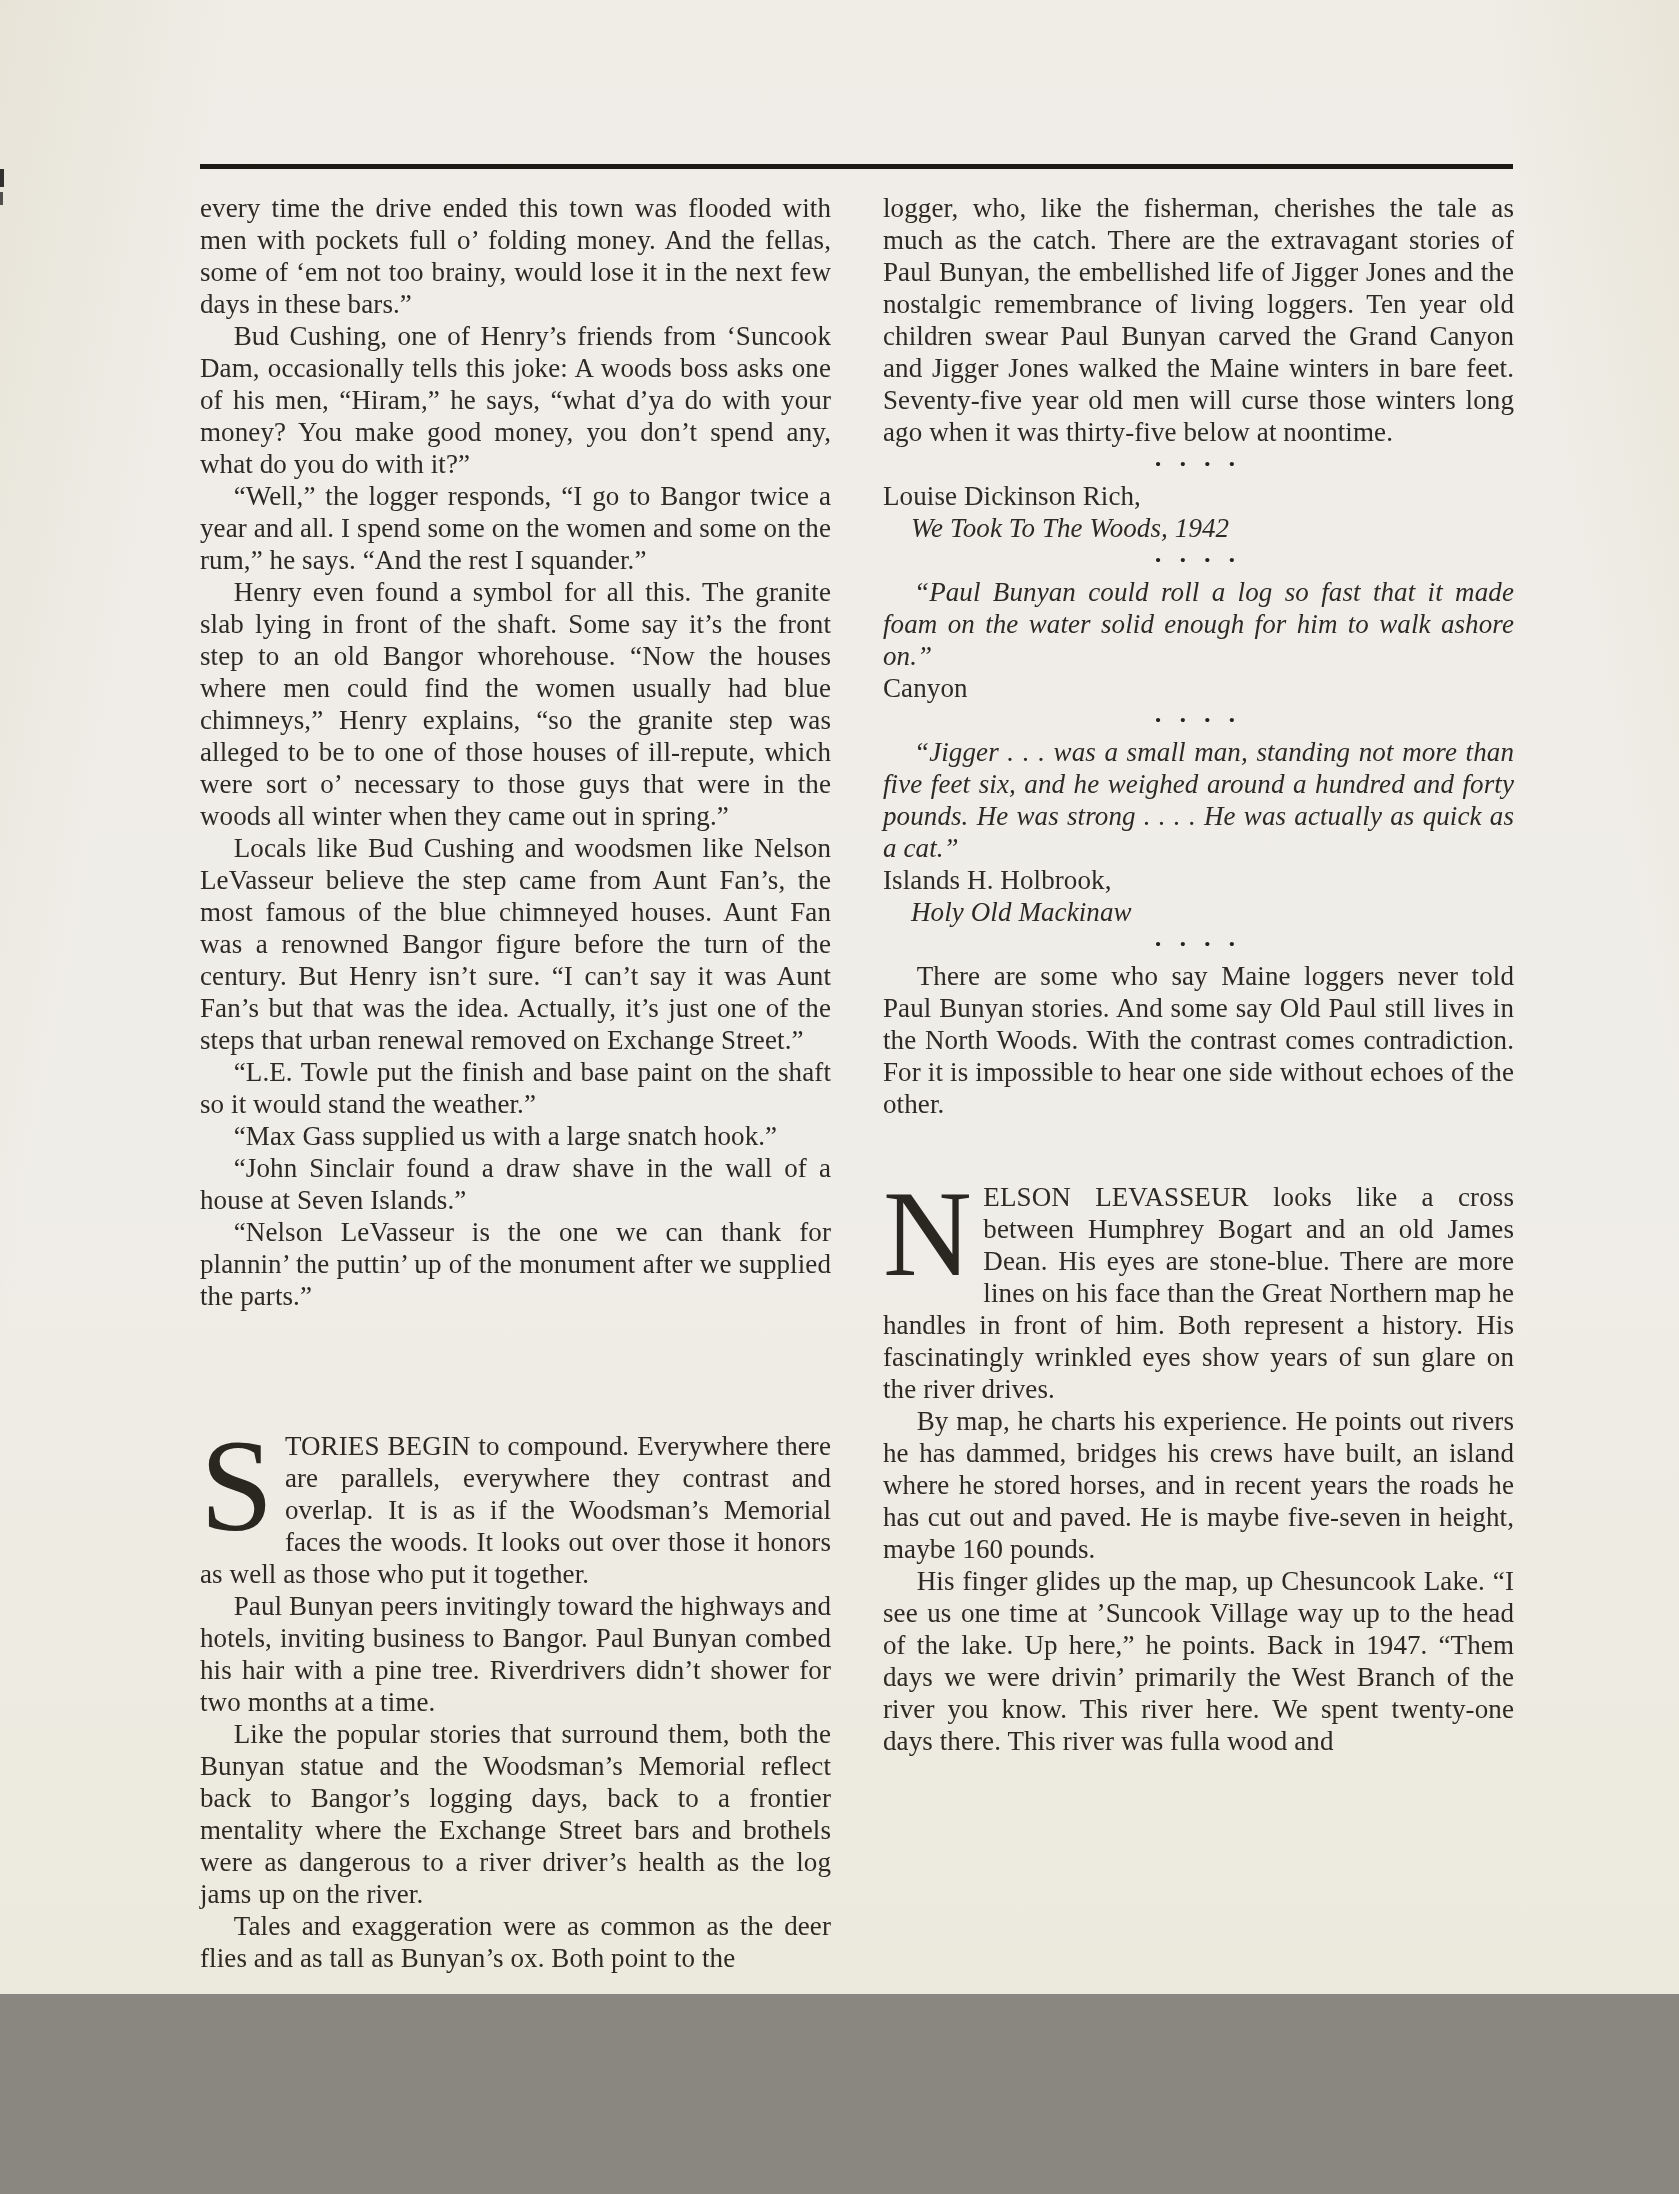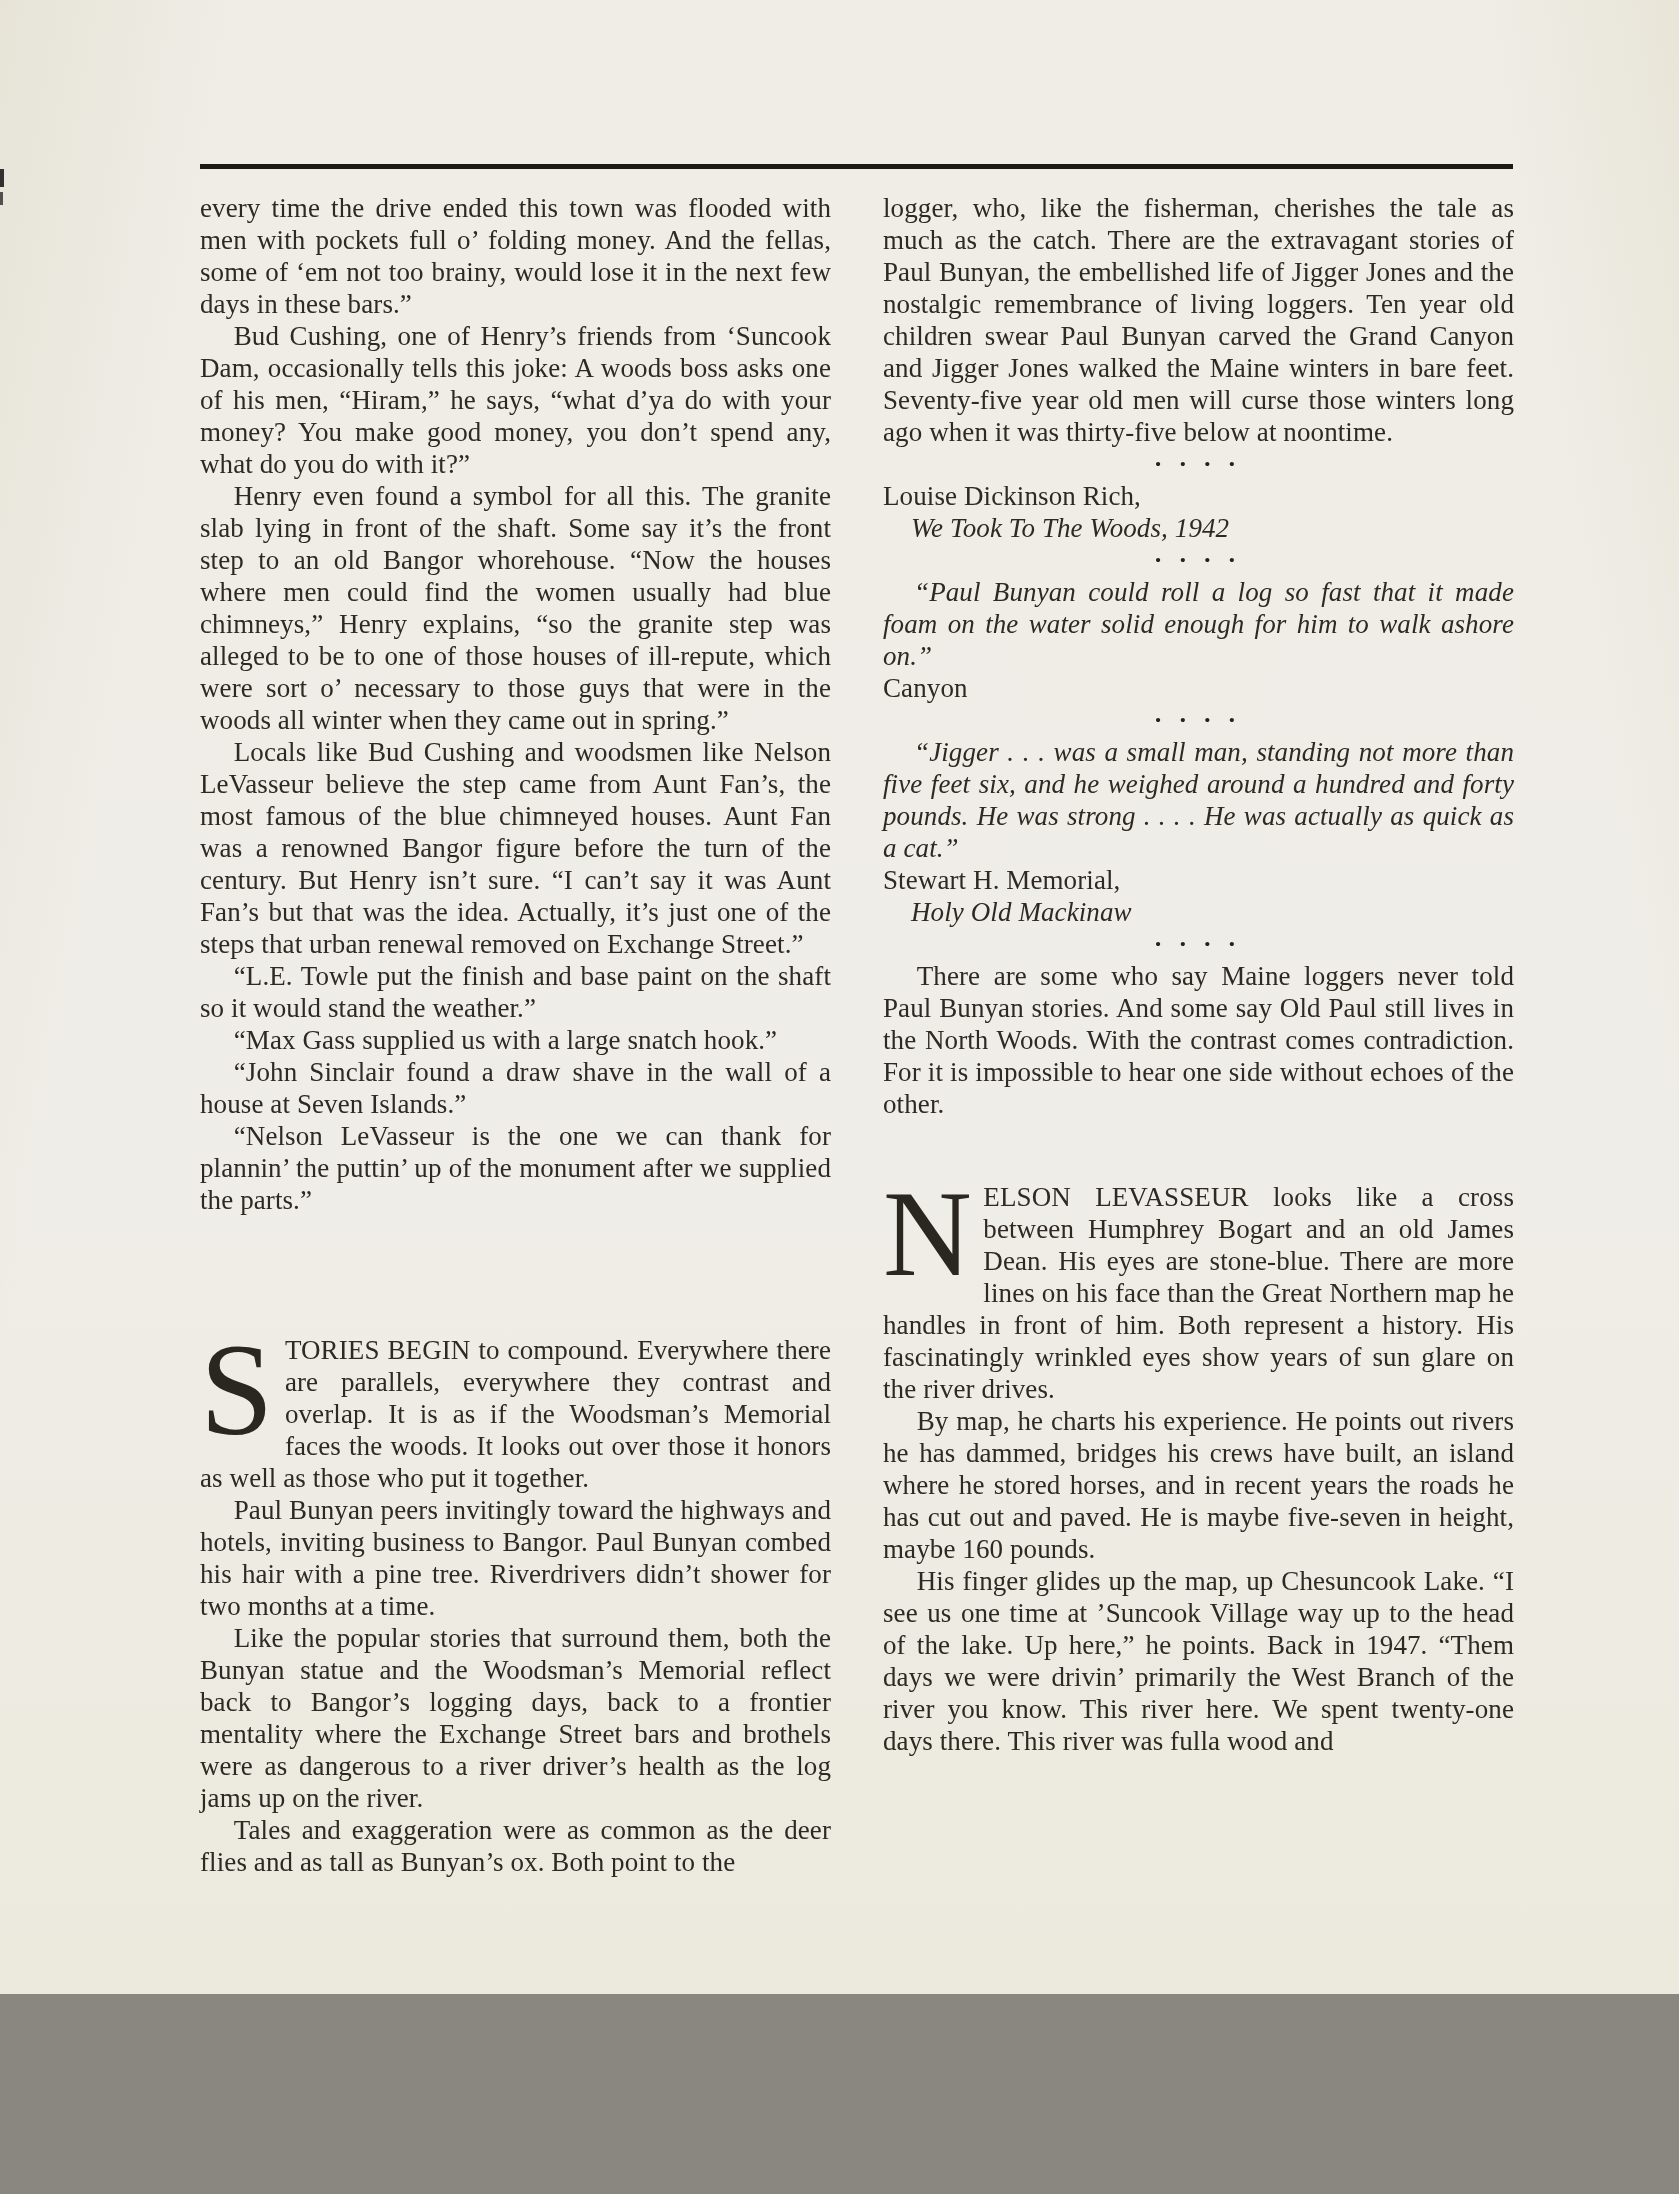--- a/index.html
+++ b/index.html
@@ -82,20 +82,21 @@
 
 <div class="page">
 
   <div class="rule"></div>
   <div class="edge-dash1"></div>
   <div class="edge-dash2"></div>
 
   <div class="col col-left">
     <p class="opening">every time the drive ended this town was flooded with men with pockets full o’ folding money. And the fellas, some of ‘em not too brainy, would lose it in the next few days in these bars.”</p>
     <p class="para">Bud Cushing, one of Henry’s friends from ‘Suncook Dam, occasionally tells this joke: A woods boss asks one of his men, “Hiram,” he says, “what d’ya do with your money? You make good money, you don’t spend any, what do you do with it?”</p>
+    <p class="para">“Well,” the logger responds, “I go to Bangor twice a year and all. I spend some on the women and some on the rum,” he says. “And the rest I squander.”</p>
     <p class="para">Henry even found a symbol for all this. The granite slab lying in front of the shaft. Some say it’s the front step to an old Bangor whorehouse. “Now the houses where men could find the women usually had blue chimneys,” Henry explains, “so the granite step was alleged to be to one of those houses of ill-repute, which were sort o’ necessary to those guys that were in the woods all winter when they came out in spring.”</p>
     <p class="para">Locals like Bud Cushing and woodsmen like Nelson LeVasseur believe the step came from Aunt Fan’s, the most famous of the blue chimneyed houses. Aunt Fan was a renowned Bangor figure before the turn of the century. But Henry isn’t sure. “I can’t say it was Aunt Fan’s but that was the idea. Actually, it’s just one of the steps that urban renewal removed on Exchange Street.”</p>
     <p class="para">“L.E. Towle put the finish and base paint on the shaft so it would stand the weather.”</p>
     <p class="para">“Max Gass supplied us with a large snatch hook.”</p>
     <p class="para">“John Sinclair found a draw shave in the wall of a house at Seven Islands.”</p>
     <p class="para">“Nelson LeVasseur is the one we can thank for plannin’ the puttin’ up of the monument after we supplied the parts.”</p>
 
     <div class="dropcap-section">
       <p class="lead"><span class="dropcap">S</span><span>TORIES BEGIN to compound. Everywhere there are parallels, everywhere they contrast and overlap. It is as if the Woodsman’s Memorial faces the woods. It looks out over those it honors as well as those who put it together.</span></p>
       <p class="para">Paul Bunyan peers invitingly toward the highways and hotels, inviting business to Bangor. Paul Bunyan combed his hair with a pine tree. Riverdrivers didn’t shower for two months at a time.</p>
@@ -118,21 +119,21 @@
 
     <p class="quote">“Paul Bunyan could roll a log so fast that it made foam on the water solid enough for him to walk ashore on.”</p>
     <p class="attr">
       <span class="attr-line">Canyon</span>
     </p>
 
     <p class="dots">• • • •</p>
 
     <p class="quote">“Jigger . . . was a small man, standing not more than five feet six, and he weighed around a hundred and forty pounds. He was strong . . . . He was actually as quick as a cat.”</p>
     <p class="attr">
-      <span class="attr-line">Stewart H. Memorial,</span><br>
+      <span class="attr-line">Islands H. Holbrook,</span><br>
       <span class="attr-line attr-italic">Holy Old Mackinaw</span>
     </p>
 
     <p class="dots">• • • •</p>
 
     <p class="para">There are some who say Maine loggers never told Paul Bunyan stories. And some say Old Paul still lives in the North Woods. With the contrast comes contradiction. For it is impossible to hear one side without echoes of the other.</p>
 
     <div class="section-gap"></div>
 
     <div>

